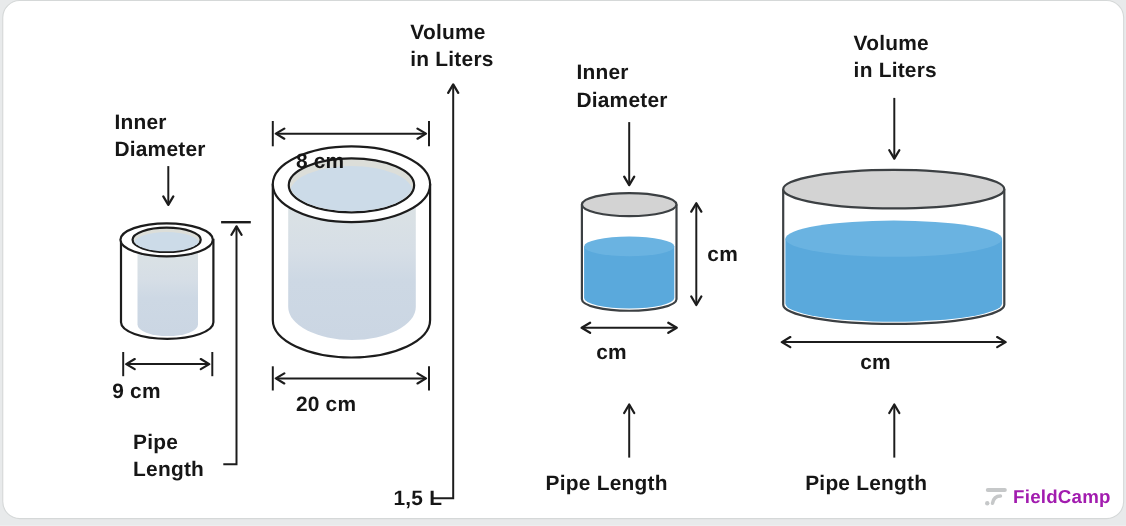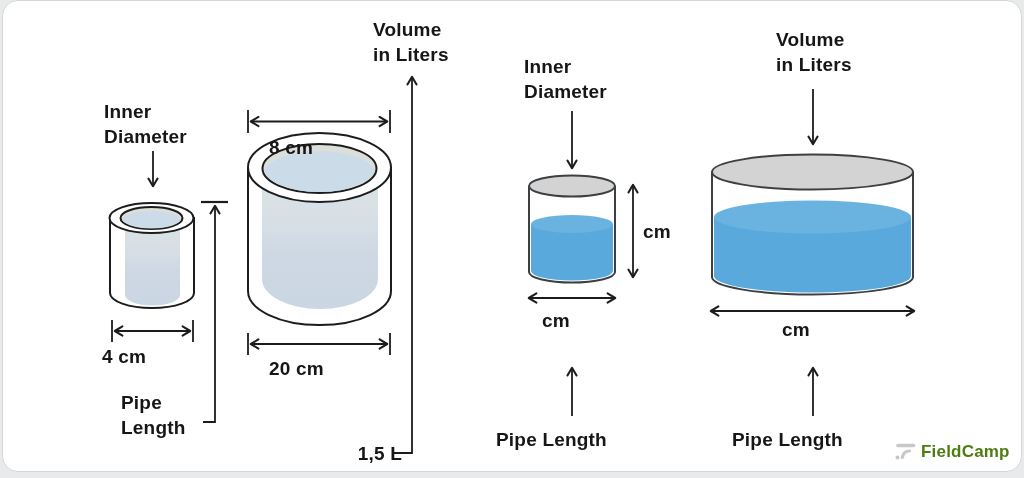--- a/index.html
+++ b/index.html
@@ -22,21 +22,21 @@
     font-family:"Liberation Sans", sans-serif;
     font-weight:600; font-size:19px; line-height:25px;
     color:#161616; letter-spacing:0.2px;
     white-space:normal;
   }
   .lbl.right-align { text-align:right; }
   .lbl.single { white-space:nowrap; }
   .watermark-text {
     position:absolute; left:921px; top:442px;
     font-family:"Liberation Sans", sans-serif;
-    font-weight:600; font-size:17px; color:#4d7c0f;
+    font-weight:600; font-size:17px; color:#a21caf;
     letter-spacing:0.2px; white-space:nowrap;
   }
 </style>
 </head>
 <body>
 
 <div class="card"></div>
 
 <svg class="canvas" width="1024" height="478" viewBox="0 0 1024 478">
   <defs>
@@ -117,21 +117,21 @@
 
   <g>
     <line x1="898" y1="445.5" x2="913.5" y2="445.5" stroke="#c6c8c9" stroke-width="3.6" stroke-linecap="round"></line>
     <path d="M 909.5 451 C 905.5 451 903 453.5 902.3 457.5" fill="none" stroke="#c6c8c9" stroke-width="3.2" stroke-linecap="round"></path>
     <circle cx="897.5" cy="457.5" r="2" fill="#c6c8c9"></circle>
   </g>
 </svg>
 
 <div class="lbl" style="left:104px; top:99px;  width:100px;">Inner Diameter</div>
 <div class="lbl single" style="left:269px; top:95px;  width:100px;margin-top:40px;">8 cm</div>
-<div class="lbl single" style="left:102px; top:344px; width:100px;">4 cm</div>
+<div class="lbl single" style="left:102px; top:344px; width:100px;">9 cm</div>
 <div class="lbl single" style="left:269px; top:356px; width:100px;">20 cm</div>
 <div class="lbl" style="left:121px; top:390px; width:80px;">Pipe Length</div>
 <div class="lbl" style="left:373px; top:17px;  width:78px;">Volume in Liters</div>
 <div class="lbl right-align single" style="left:344px; top:441px; width:58px;">1,5 L</div>
 
 <div class="lbl" style="left:524px; top:54px;  width:100px;">Inner Diameter</div>
 <div class="lbl" style="left:776px; top:27px;  width:78px;">Volume in Liters</div>
 <div class="lbl single" style="left:643px; top:219px; width:40px; text-align:left;">cm</div>
 <div class="lbl single" style="left:542px; top:308px; width:60px;">cm</div>
 <div class="lbl single" style="left:782px; top:317px; width:60px;">cm</div>

